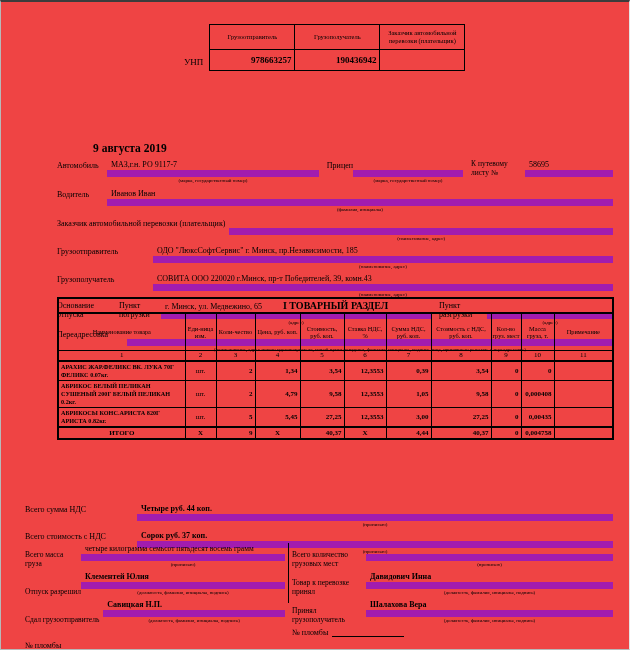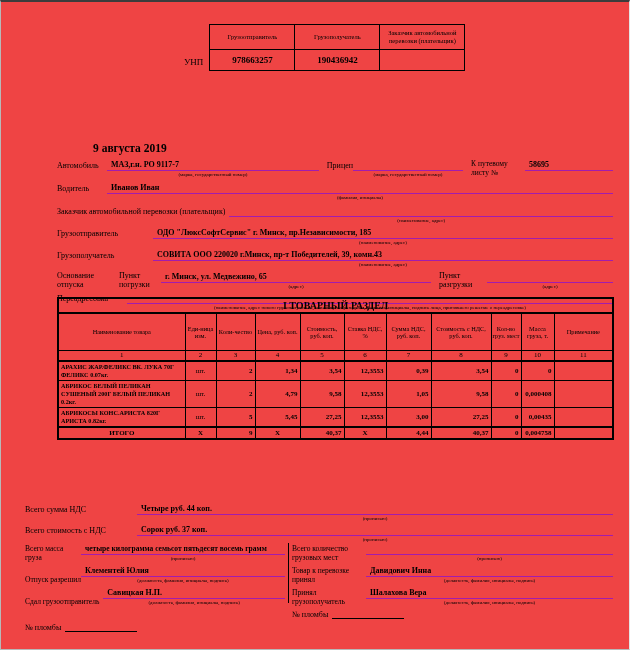--- a/index.html
+++ b/index.html
@@ -6,30 +6,30 @@
   .page{position:relative;width:630px;height:650px;background:#ef4444;overflow:hidden;
         font-family:"Liberation Serif","DejaVu Serif",serif;color:#000;box-sizing:border-box;
         border-top:2px solid #3c3c3c;border-left:1px solid #b8b8b8;border-bottom:1px solid #b8b8b8;border-right:1px solid #e3e3e3;}
   .b{font-weight:bold;}
   
   .unp-wrap{position:absolute;top:22px;left:183px;display:flex;align-items:flex-end;}
   .unp-label{font-size:9px;padding:0 6px 4px 0;}
   .unp-table{border-collapse:collapse;}
   .unp-table td{border:1px solid #000;text-align:center;vertical-align:middle;padding:1px 3px;}
   .unp-table .uh{font-size:6.5px;line-height:8px;height:22px;width:78px;}
-  .unp-table .uv{font-size:9px;font-weight:bold;height:18px;}
+  .unp-table .uv{font-size:9px;font-weight:bold;height:18px;text-align:right;}
   
   .date{position:absolute;top:140px;left:92px;font-size:11.5px;font-weight:bold;}
   
   .form{position:absolute;top:157px;left:56px;width:556px;}
   .frow{display:flex;align-items:flex-start;margin-bottom:4px;}
   .lbl{font-size:8px;line-height:9px;flex-shrink:0;}
   .fline{display:flex;flex-direction:column;min-width:0;}
   .grow{flex:1;}
-  .fl-val{border-bottom:1px solid #a21caf;font-size:8px;line-height:11px;min-height:11px;padding:0 4px;white-space:nowrap;overflow:hidden;font-weight:bold;}
+  .fl-val{border-bottom:7px solid #a21caf;font-size:8px;line-height:11px;min-height:11px;padding:0 4px;white-space:nowrap;overflow:hidden;}
   .fl-hint{font-size:5px;line-height:7px;text-align:center;white-space:nowrap;overflow:hidden;}
   
   .goods-wrap{position:absolute;top:295px;left:56px;}
   .goods{border-collapse:collapse;width:556px;table-layout:fixed;border:2px solid #000;}
   .goods td{border:1px solid #000;font-size:7px;padding:1px 2px;vertical-align:middle;overflow:hidden;}
   .goods .banner td{font-size:10px;font-weight:bold;text-align:center;border-bottom:2px solid #000;padding:1px;}
   .goods .hdr td{font-size:6.3px;line-height:7.5px;text-align:center;height:34px;padding:1px;}
   .goods .nums td{font-size:7px;line-height:9px;text-align:center;border-bottom:2px solid #000;padding:0;}
   .goods .name{font-weight:bold;font-size:6.2px;line-height:8px;text-align:left;}
   .goods .num{text-align:right;}

